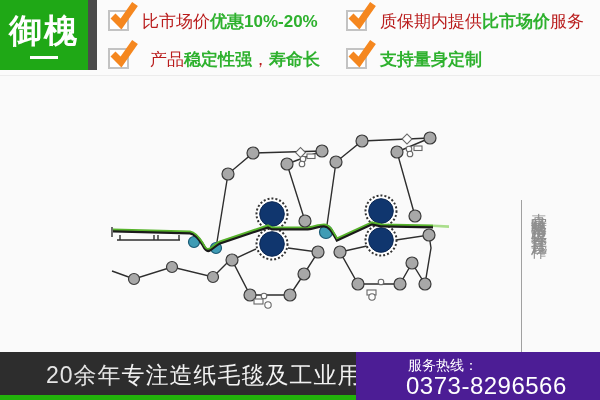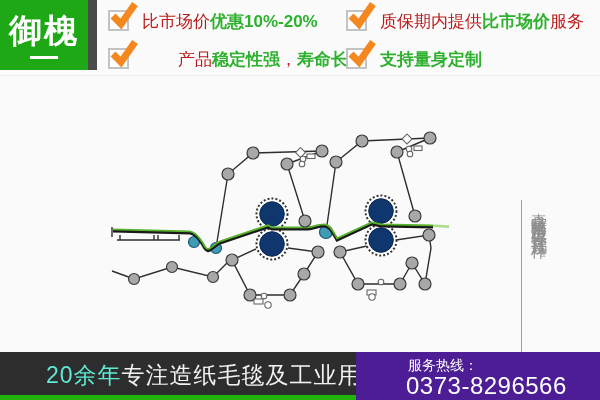--- a/index.html
+++ b/index.html
@@ -24,21 +24,21 @@
   
   .diagram { position:absolute; left:0; top:90px; width:600px; height:262px; }
   .side-line { position:absolute; left:521px; top:110px; width:1px; height:224px; background:#a0a0a0; }
   .side-note { position:absolute; left:528px; top:110px; height:230px; writing-mode:vertical-rl; font-size:16px; letter-spacing:2.5px; color:#8f8f8f; }
 
   
   .footer { position:absolute; left:0; top:352px; width:600px; height:48px; }
   .footer-left { position:absolute; left:0; top:0; width:356px; height:43px; background:#2d2d2d; }
   .footer-strip { position:absolute; left:0; top:43px; width:356px; height:5px; background:#22b30b; }
   .slogan { position:absolute; left:46px; top:8px; font-size:23px; letter-spacing:1px; white-space:nowrap; }
-  .slogan-hl { color:#5eead4; }
+  .slogan-hl { color:#e5e5e5; }
   .slogan-rest { color:#f2f2f2; }
   .footer-right { position:absolute; left:356px; top:0; width:244px; height:48px; background:#4c1d95; color:#fff; }
   .hotline-label { position:absolute; left:52px; top:5px; font-size:14px; }
   .hotline-phone { position:absolute; left:50px; top:20px; font-size:24px; letter-spacing:0.5px; }
 </style>
 </head>
 <body>
 
 <div class="stage">
 
@@ -67,21 +67,21 @@
       <span class="ctext">
         <span class="seg-dark">质保期内提供</span><span class="seg-green">比市场价</span><span class="seg-dark">服务</span><span class="seg-green"></span>
       </span>
     </div>
 
     <div class="check-item" style="left:108px; top:47px;">
       <span class="cbox"></span>
       <svg class="cmark" viewBox="0 0 30 30">
         <polyline points="4,16 12,24 26,4" fill="none" stroke="#f5871f" stroke-width="7"></polyline>
       </svg>
-      <span class="ctext" style="left:42px;margin-left:28px;">
+      <span class="ctext" style="left:42px;">
         <span class="seg-dark">产品</span><span class="seg-green">稳定性强</span><span class="seg-dark">，</span><span class="seg-green">寿命长</span>
       </span>
     </div>
 
     <div class="check-item" style="left:346px; top:47px;">
       <span class="cbox"></span>
       <svg class="cmark" viewBox="0 0 30 30">
         <polyline points="4,16 12,24 26,4" fill="none" stroke="#f5871f" stroke-width="7"></polyline>
       </svg>
       <span class="ctext">

